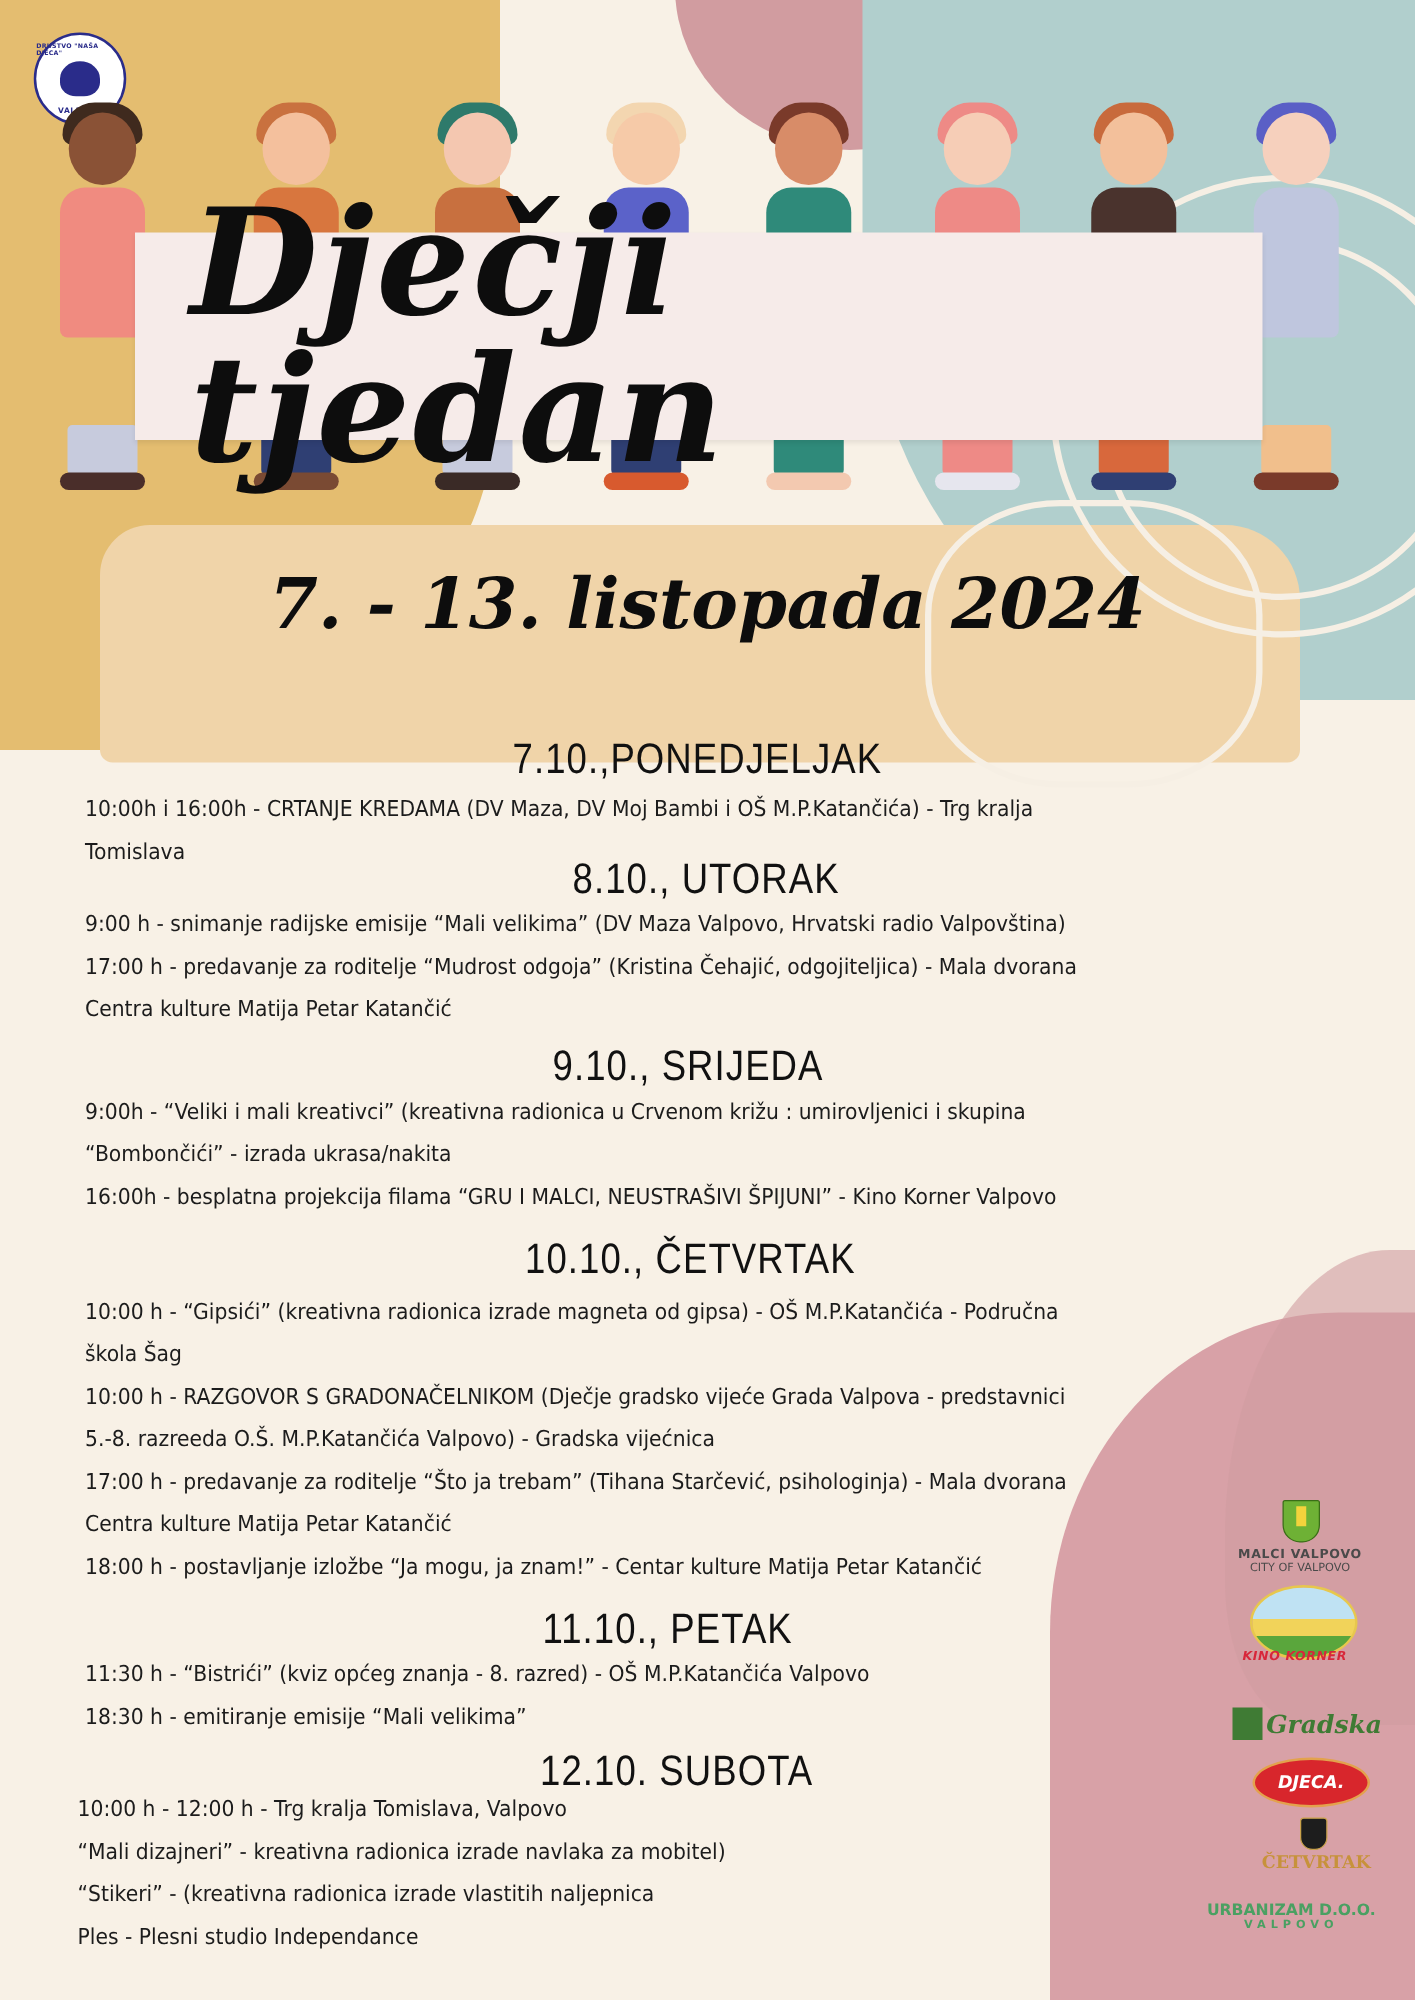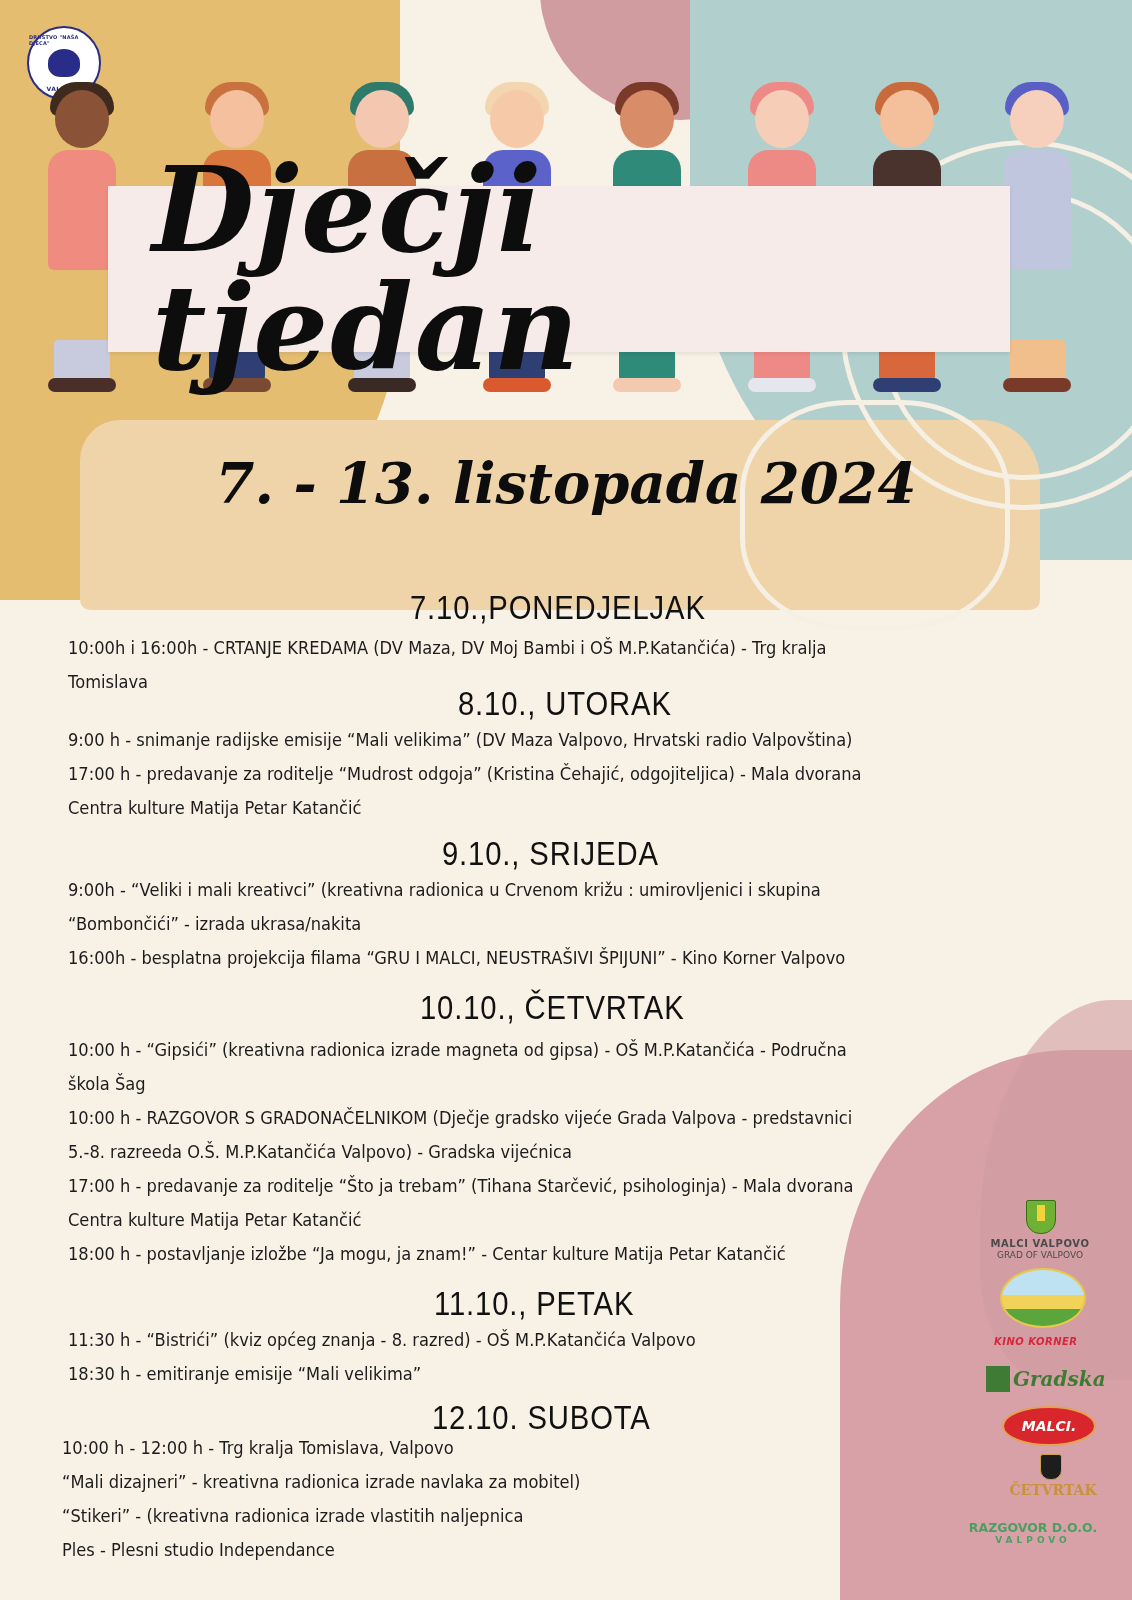--- a/index.html
+++ b/index.html
@@ -34,21 +34,21 @@
   .program { position:absolute; left:0; top:0; width:1132px; }
   .day-head { position:absolute; font-family:"Liberation Sans Narrow","Liberation Sans", sans-serif; font-size:34px; letter-spacing:1px; color:#111; transform:scaleX(.86); transform-origin:left center; white-space:nowrap; }
   .line { position:absolute; left:68px; font-size:17.5px; color:#1c1c1c; white-space:nowrap; transform:scaleX(.93); transform-origin:left center; }
 
   .sponsors { position:absolute; left:990px; top:1200px; width:130px; }
   .grad-crest { position:absolute; left:36px; top:0; width:28px; height:32px; background:#6eb135; border-radius:2px 2px 14px 14px; border:1px solid #3a6d17; }
   .grad-crest::after { content:""; position:absolute; left:10px; top:4px; width:8px; height:16px; background:#f3d33c; }
   .grad-t1 { position:absolute; left:0; top:38px; width:100px; font-size:10px; font-weight:bold; color:#4a4a4a; letter-spacing:.6px; text-align:center; }
   .grad-t2 { position:absolute; left:0; top:50px; width:100px; font-size:9px; color:#4a4a4a; text-align:center; }
   .tz-logo { position:absolute; left:10px; top:68px; width:82px; height:56px; border-radius:50%; background:linear-gradient(#bfe2f3 0 45%, #f1d35a 45% 70%, #5aa63c 70%); border:2px solid #e7c74d; }
-  .kino { position:absolute; left:4px; top:136px; width:100px; font-size:10px; font-weight:bold; color:#d8263a; font-style:italic; letter-spacing:.5px; }
+  .kino { position:absolute; left:4px; top:120px; width:100px; font-size:10px; font-weight:bold; color:#d8263a; font-style:italic; letter-spacing:.5px; }
   .fud { position:absolute; left:-4px; top:164px; height:30px; display:flex; align-items:center; gap:3px; }
   .fud-box { width:24px; height:26px; background:#3f7b34; }
   .fud-txt { font-family:"DejaVu Serif", serif; font-style:italic; font-size:20px; color:#3f7b34; font-weight:bold; }
   .kanaan { position:absolute; left:12px; top:206px; width:90px; height:36px; border-radius:50%; background:#d8262c; border:2px solid #e3a24d; color:#fff; font-weight:bold; font-style:italic; font-size:14px; display:flex; align-items:center; justify-content:center; }
   .osj-crest { position:absolute; left:50px; top:254px; width:20px; height:24px; background:#1d1d1d; border-radius:3px 3px 10px 10px; border:1px solid #c9a24a; }
   .osj { position:absolute; left:18px; top:282px; width:90px; text-align:center; font-family:"DejaVu Serif", serif; font-size:14px; color:#c7923b; font-weight:bold; }
   .urb1 { position:absolute; left:-32px; top:320px; width:150px; text-align:center; font-size:12.5px; font-weight:bold; color:#4aa062; }
   .urb2 { position:absolute; left:-32px; top:335px; width:150px; text-align:center; font-size:9px; font-weight:bold; color:#4aa062; letter-spacing:4px; }
 </style>
 </head>
@@ -166,25 +166,25 @@
   <div class="day-head" style="left:432px;top:1398px">12.10. SUBOTA</div>
   <div class="line" style="left:62px;top:1438px">10:00 h - 12:00 h - Trg kralja Tomislava, Valpovo</div>
   <div class="line" style="left:62px;top:1472px">“Mali dizajneri” - kreativna radionica izrade navlaka za mobitel)</div>
   <div class="line" style="left:62px;top:1506px">“Stikeri” - (kreativna radionica izrade vlastitih naljepnica</div>
   <div class="line" style="left:62px;top:1540px">Ples - Plesni studio Independance</div>
 </div>
 
 <div class="sponsors">
   <div class="grad-crest"></div>
   <div class="grad-t1">MALCI VALPOVO</div>
-  <div class="grad-t2">GRAD OF VALPOVO</div>
+  <div class="grad-t2">CITY OF VALPOVO</div>
   <div class="tz-logo"></div>
   <div class="kino">KINO KORNER</div>
   <div class="fud">
     <span class="fud-box"></span>
     <span class="fud-txt">Gradska</span>
   </div>
-  <div class="kanaan">MALCI.</div>
+  <div class="kanaan">DJECA.</div>
   <div class="osj-crest"></div>
   <div class="osj">ČETVRTAK</div>
-  <div class="urb1">RAZGOVOR D.O.O.</div>
+  <div class="urb1">URBANIZAM D.O.O.</div>
   <div class="urb2">VALPOVO</div>
 </div>
 
 </body></html>

